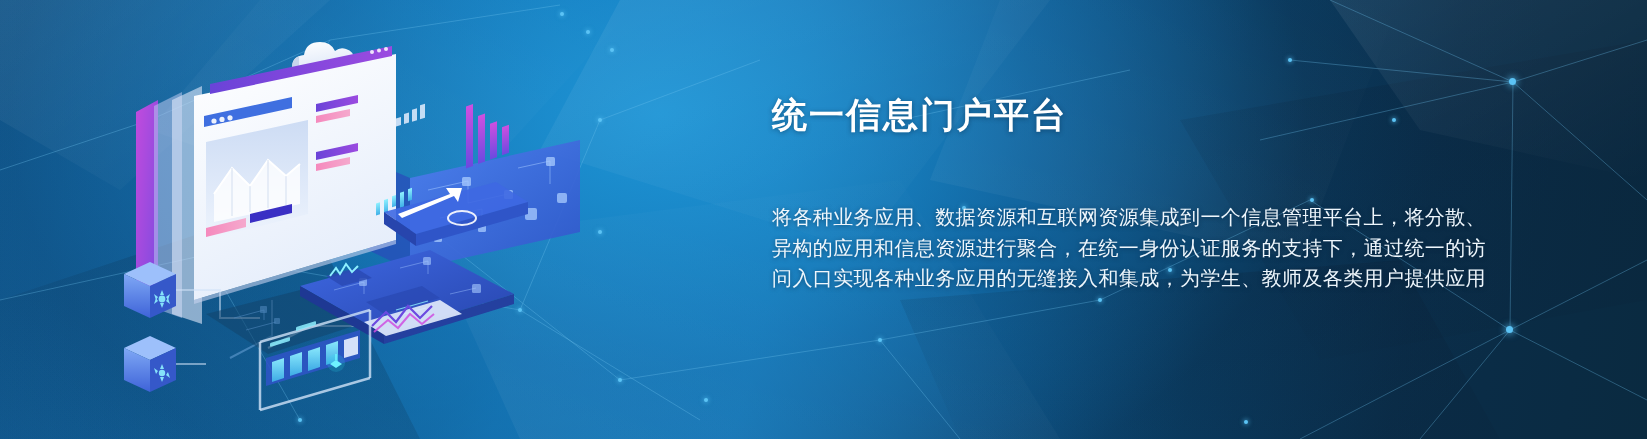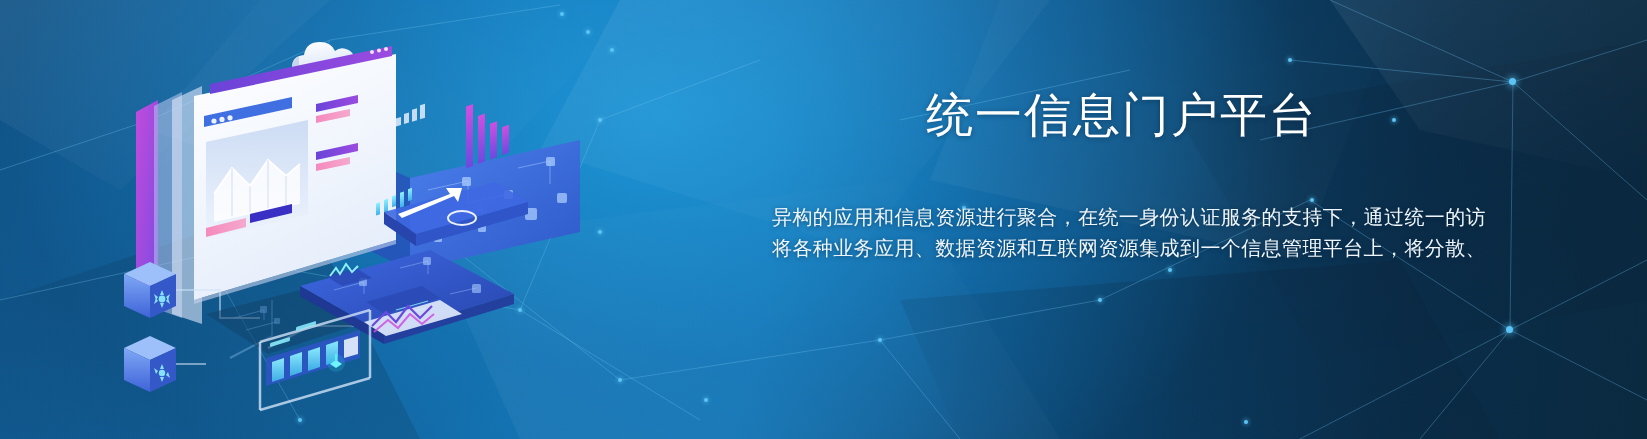--- a/index.html
+++ b/index.html
@@ -32,28 +32,27 @@
     background:#5cc3f5;
     box-shadow:0 0 6px 2px rgba(90,195,245,.55);
   }
   .dot.sm { width:4px; height:4px; box-shadow:0 0 4px 1px rgba(90,195,245,.5); }
   .dot.md { width:7px; height:7px; }
 
   
   #text-block { position:absolute; left:772px; top:86px; width:700px; }
 
   #page-title {
-    font-size:47px;
+    font-size:35px;
     line-height:58px;
     color:#ffffff;
     letter-spacing:2px;
-    font-weight:400;
+    font-weight:700;
     text-shadow:0 1px 5px rgba(0,30,60,.45);
     white-space:nowrap;
-    text-align:center;
   }
 
   #page-desc {
     margin-top:58px;
     font-size:20px;
     line-height:30.5px;
     color:#eef6fc;
     letter-spacing:.4px;
     text-shadow:0 1px 4px rgba(0,25,50,.5);
   }
@@ -407,18 +406,19 @@
         <circle cx="226" cy="345" r="9" fill="#2de0f0" opacity=".18"></circle>
         <path d="M220,346 L226,342 L232,346 L226,350 Z" fill="#6ef3ff"></path>
         <path d="M226,336 L226,342" stroke="#6ef3ff" stroke-width="1.6"></path>
       </g>
     </svg>
   </div>
 
   <div id="text-block">
     <h1 id="page-title">统一信息门户平台</h1>
     <div id="page-desc">
+      <span class="ln">将各种业务应用、数据资源和互联网资源集成到一个信息管理平台上，将分散、</span>
       <span class="ln">异构的应用和信息资源进行聚合，在统一身份认证服务的支持下，通过统一的访</span>
-      <span class="ln">将各种业务应用、数据资源和互联网资源集成到一个信息管理平台上，将分散、</span>
+      <span class="ln">问入口实现各种业务应用的无缝接入和集成，为学生、教师及各类用户提供应用</span>
     </div>
   </div>
 
 </div>
 
 </body></html>

